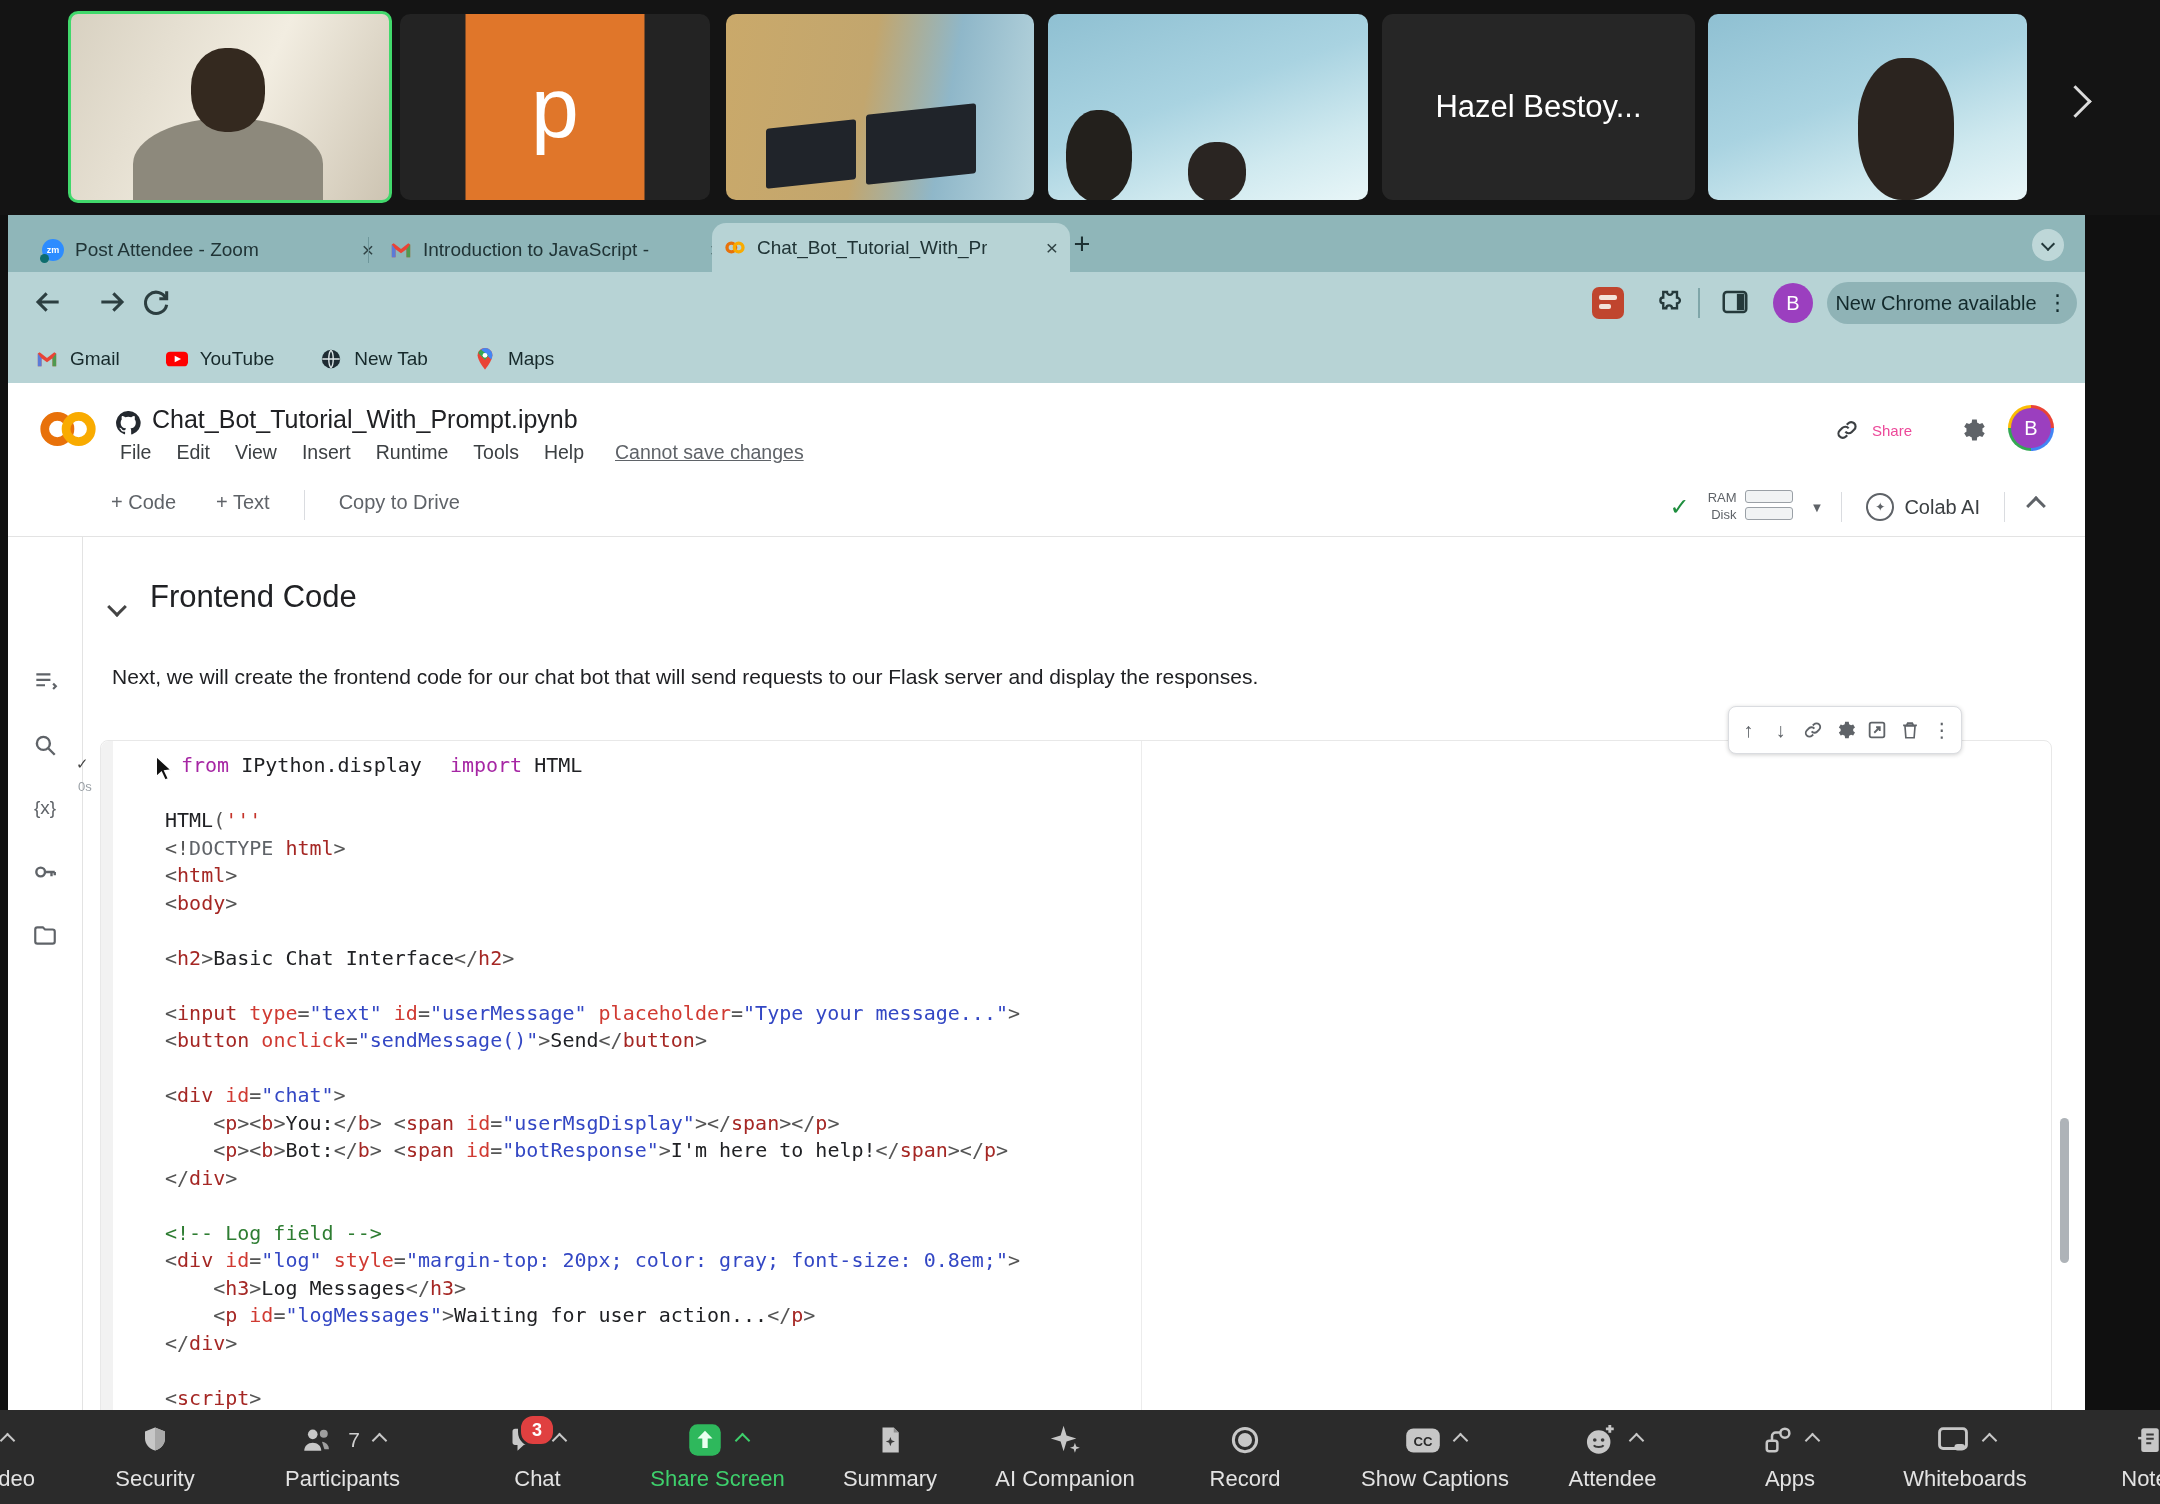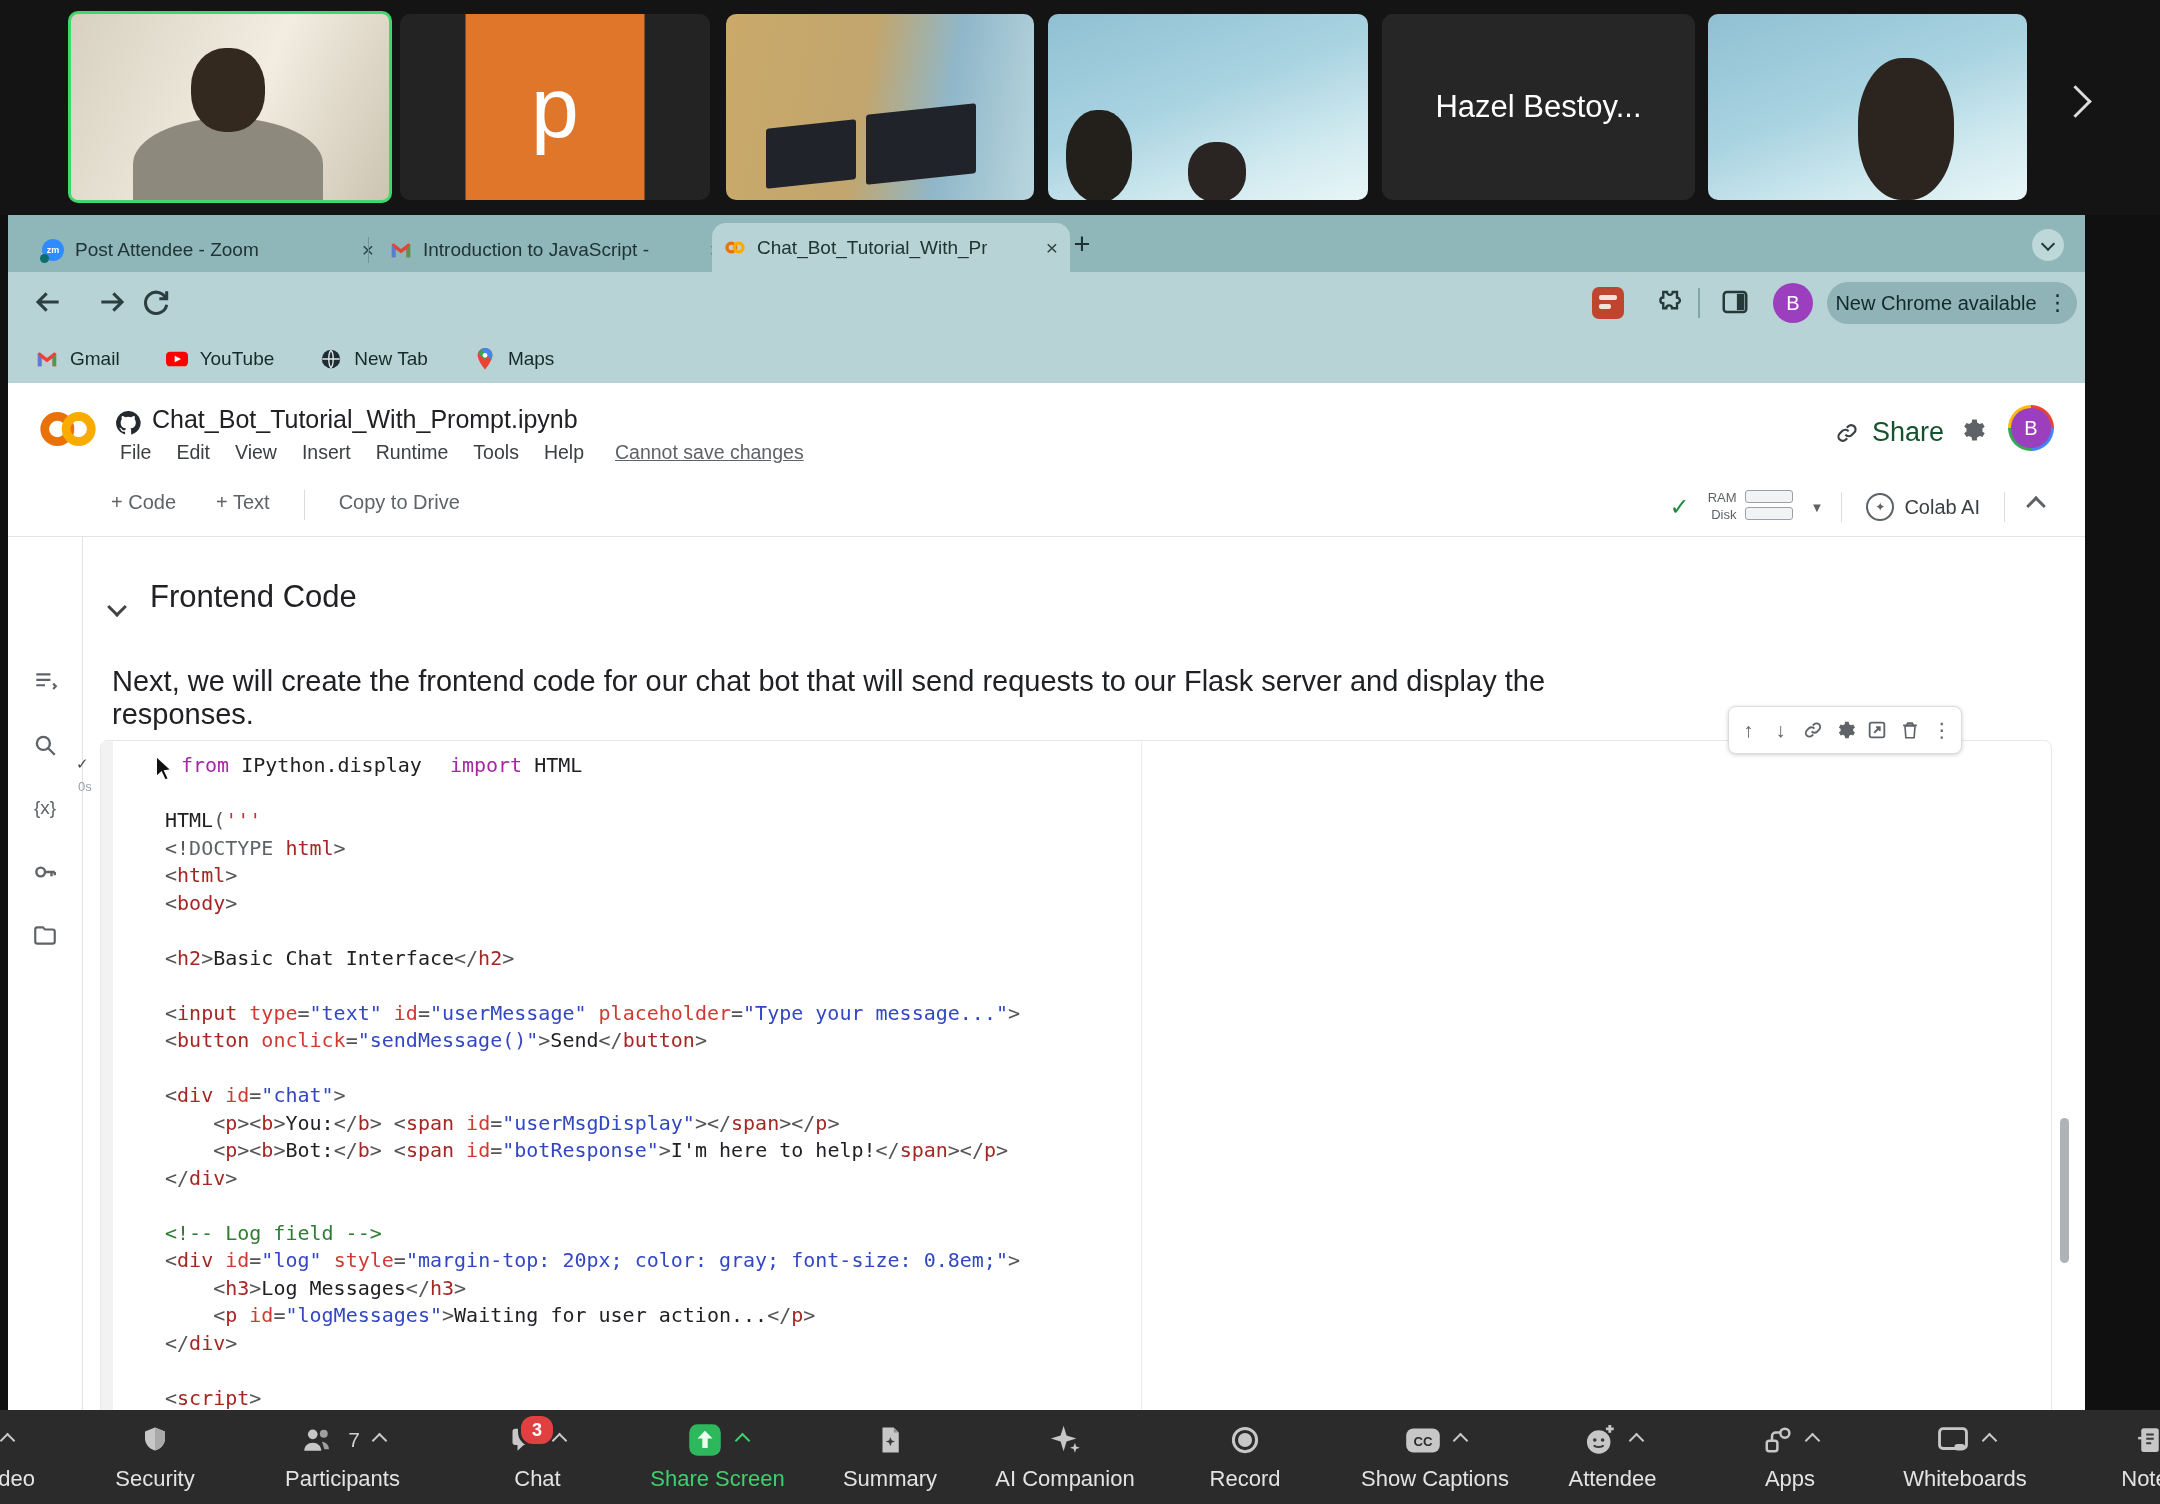--- a/index.html
+++ b/index.html
@@ -72,21 +72,21 @@
 
   
   #content{position:absolute;left:0;top:168px;right:0;bottom:0;background:#fff;overflow:hidden;padding-left:40px;}
   #colab-logo{position:absolute;left:28px;top:22px;cursor:pointer;}
   #gh-icon{position:absolute;left:106px;top:26px;}
   #nb-title{position:absolute;left:144px;top:22px;font-size:25px;color:#202124;cursor:text;}
   #menu-row{position:absolute;left:112px;top:58px;display:flex;gap:25px;align-items:center;}
   .menu-item{font-size:19.5px;color:#3c4043;cursor:pointer;}
   #save-status{font-size:19.5px;color:#5f6368;text-decoration:underline;cursor:pointer;margin-left:6px;}
   #share-btn{position:absolute;left:1820px;top:33px;display:flex;align-items:center;gap:12px;border:none;background:none;cursor:pointer;}
-  #share-btn span{font-size:27px;color:#14532d;}
+  #share-btn span{font-size:15px;color:#ec4899;}
   #settings-btn{position:absolute;left:1944px;top:32px;border:none;background:none;cursor:pointer;color:#5f6368;}
   #colab-avatar-ring{position:absolute;left:2000px;top:22px;width:46px;height:46px;border-radius:50%;padding:3px;box-sizing:border-box;
           background:conic-gradient(#ea4335 0 25%,#4285f4 25% 50%,#34a853 50% 75%,#fbbc04 75% 100%);cursor:pointer;border:none;}
   #colab-avatar-ring .inner{width:100%;height:100%;border-radius:50%;background:#9b3fbf;color:#fff;
           display:flex;align-items:center;justify-content:center;font-size:20px;}
   #cell-toolbar-row{position:absolute;left:0;top:95px;right:0;height:58px;border-bottom:1px solid #e3e3e3;}
   #ctr-left{position:absolute;left:97px;top:12px;height:58px;display:flex;align-items:flex-start;gap:28px;}
   .flat-btn{border:none;background:none;font-size:20px;color:#5f6368;cursor:pointer;font-family:"Liberation Sans",sans-serif;}
   .v-sep{width:1px;height:30px;background:#dadce0;}
   #ctr-right{position:absolute;right:36px;top:0;height:58px;display:flex;align-items:center;gap:18px;}
@@ -101,21 +101,21 @@
           color:#5f6368;font-size:12px;}
   #colab-ai span.t{font-size:20px;color:#3c4043;}
   #collapse-toolbar{color:#5f6368;border:none;background:none;cursor:pointer;}
 
   #sidebar{position:absolute;left:0;top:153px;width:74px;bottom:0;border-right:1px solid #e3e3e3;}
   .sb-ic{position:absolute;left:16px;width:42px;height:42px;border:none;background:none;cursor:pointer;color:#5f6368;
           display:flex;align-items:center;justify-content:center;font-size:19px;}
 
   #section-chevron{position:absolute;left:96px;top:216px;border:none;background:none;color:#444;cursor:pointer;}
   #section-title{position:absolute;left:142px;top:196px;font-size:31px;color:#202124;}
-  #section-desc{position:absolute;left:104px;top:282px;font-size:29px;color:#202124;width:1500px;}
+  #section-desc{position:absolute;left:104px;top:282px;font-size:21px;color:#202124;width:1500px;}
 
   
   #code-cell{position:absolute;left:92px;top:357px;width:1952px;height:900px;background:#fff;
           border:1px solid #e8e8e8;border-radius:8px;box-sizing:border-box;}
   #cell-gutter{position:absolute;left:0;top:0;bottom:0;width:12px;background:#f2f2f2;border-radius:8px 0 0 8px;}
   #editor-divider{position:absolute;left:1040px;top:0;bottom:0;width:1px;background:#ececec;}
   #run-check{position:absolute;left:68px;top:372px;color:#444;font-size:15px;}
   #exec-time{position:absolute;left:70px;top:396px;color:#9aa0a6;font-size:13px;}
   #run-btn{position:absolute;left:97px;top:372px;width:34px;height:34px;border-radius:50%;background:#424242;border:none;cursor:pointer;}
   #run-btn .tri{position:absolute;left:13px;top:9px;width:0;height:0;border-left:12px solid #fff;

